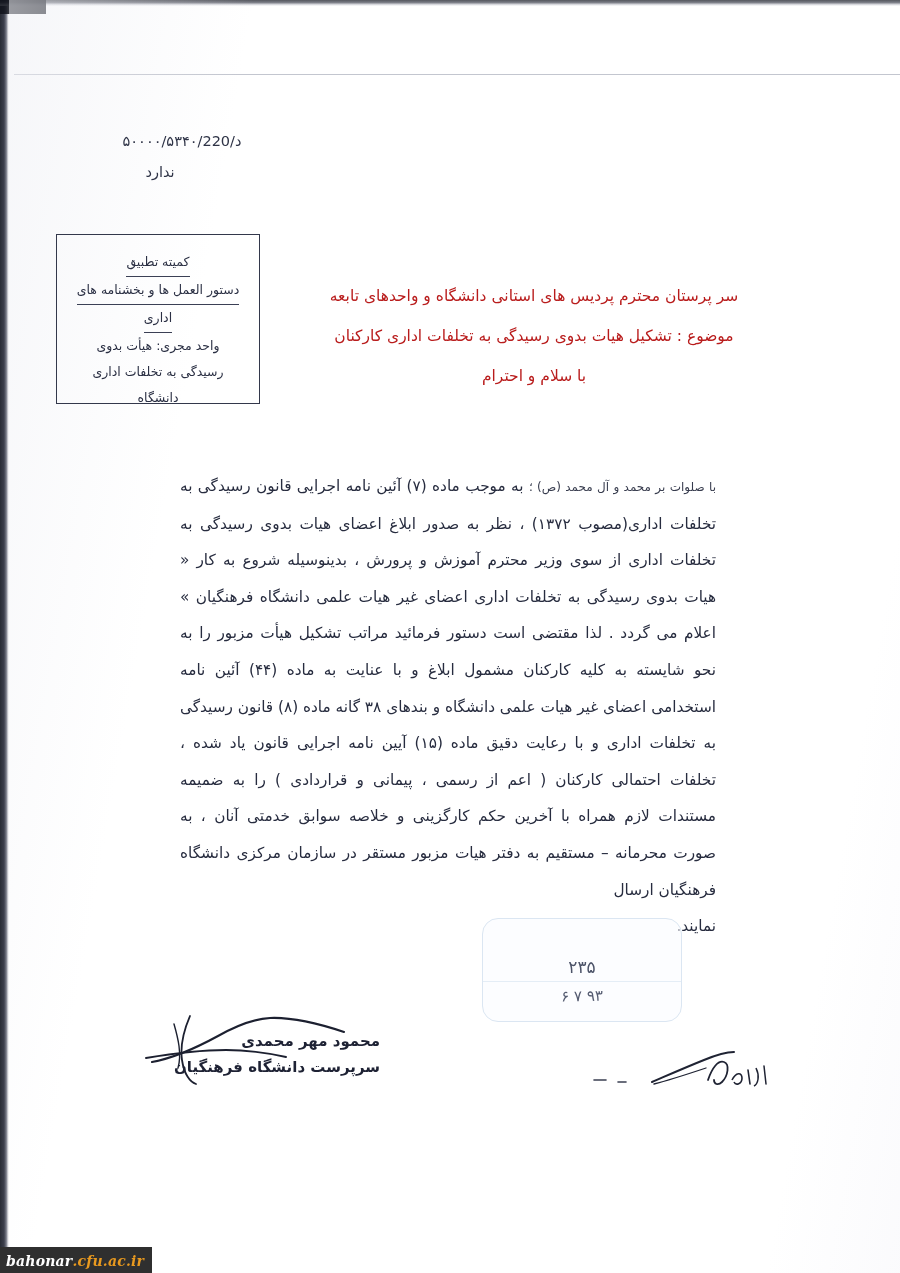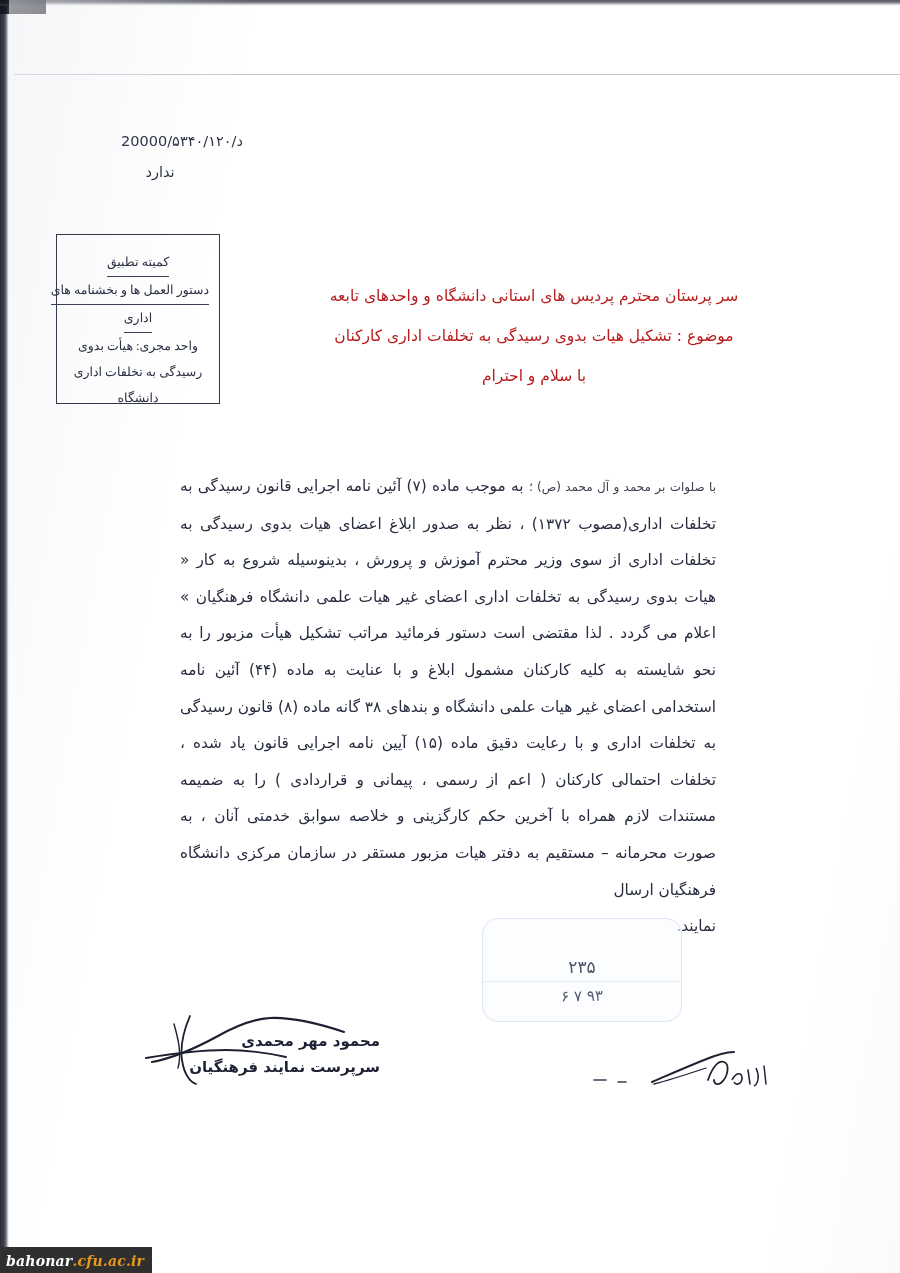--- a/index.html
+++ b/index.html
@@ -73,30 +73,29 @@
   .meta div { white-space: nowrap; }
   .meta .meta-date     { padding-right: 12px; }
   .meta .meta-number   { padding-right: 0px; }
   .meta .meta-attach   { padding-right: 44px; }
 
   
   .committee-box {
     position: absolute;
     left: 56px;
     top: 234px;
-    width: 164px;
+    width: 204px;
     height: 170px;
     border: 1.4px solid #33384b;
     box-sizing: border-box;
     padding: 14px 10px 8px 10px;
     text-align: center;
     font-size: 12.5px;
     line-height: 26px;
     color: #2b3044;
-    font-family: Liberation Serif, serif;
   }
   .committee-box .u {
     display: inline-block;
     border-bottom: 1px solid #3b4055;
     padding-bottom: 1px;
   }
   .committee-box .cb-line { white-space: nowrap; }
 
   
   .addressee {
@@ -234,21 +233,21 @@
 
 <div class="page">
 
   <div class="scan-edge-left"></div>
   <div class="scan-edge-top"></div>
   <div class="scan-corner"></div>
   <div class="scan-rule"></div>
   <div class="scan-tint"></div>
 
   <div class="meta">
-    <div class="meta-number">د/20000/۵۳۴۰/۱۲۰</div>
+    <div class="meta-number">د/۵۰۰۰۰/۵۳۴۰/220</div>
     <div class="meta-attach">ندارد</div>
   </div>
 
   <div class="committee-box">
     <div class="cb-line"><span class="u">کمیته تطبیق</span></div>
     <div class="cb-line"><span class="u">دستور العمل ها و بخشنامه های</span></div>
     <div class="cb-line"><span class="u">اداری</span></div>
     <div class="cb-line">واحد مجری: هیأت بدوی</div>
     <div class="cb-line">رسیدگی به تخلفات اداری</div>
     <div class="cb-line">دانشگاه</div>
@@ -271,21 +270,21 @@
   </div>
 
   <div class="signature">
     <svg class="sig-scribble" viewBox="0 0 230 78">
       <path d="M8 52 C30 48, 52 38, 74 26 C90 17, 108 9, 126 8 C150 7, 176 14, 200 22" fill="none" stroke="#1c2030" stroke-width="2.1" stroke-linecap="round"></path>
       <path d="M2 48 C26 44, 54 40, 82 40 C104 40, 124 43, 142 47" fill="none" stroke="#1c2030" stroke-width="1.9" stroke-linecap="round"></path>
       <path d="M46 6 C40 20, 36 36, 38 50 C40 64, 46 72, 52 74" fill="none" stroke="#1c2030" stroke-width="1.8" stroke-linecap="round"></path>
       <path d="M30 14 C34 28, 38 44, 34 58" fill="none" stroke="#1c2030" stroke-width="1.4" stroke-linecap="round"></path>
     </svg>
     <div class="sig-name">محمود مهر محمدی</div>
-    <div class="sig-title">سرپرست نمایند فرهنگیان</div>
+    <div class="sig-title">سرپرست دانشگاه فرهنگیان</div>
   </div>
 
   <svg class="hand-note" viewBox="0 0 210 70">
     <path d="M2 34 L14 34" stroke="#3a3f52" stroke-width="1.6" stroke-linecap="round" fill="none"></path>
     <path d="M26 36 L34 36" stroke="#3a3f52" stroke-width="1.6" stroke-linecap="round" fill="none"></path>
     <path d="M60 36 C74 30, 92 22, 112 14 C124 9, 134 6, 142 6" stroke="#1f2333" stroke-width="2" stroke-linecap="round" fill="none"></path>
     <path d="M62 38 C78 34, 96 28, 114 22" stroke="#1f2333" stroke-width="1.3" stroke-linecap="round" fill="none"></path>
     <path d="M116 34 C120 22, 126 14, 132 16 C138 18, 136 30, 130 36 C126 40, 122 38, 122 34" stroke="#1f2333" stroke-width="1.8" stroke-linecap="round" fill="none"></path>
     <path d="M140 34 C144 26, 150 26, 150 32 C150 38, 144 40, 142 36" stroke="#1f2333" stroke-width="1.6" fill="none"></path>
     <path d="M156 24 L158 38" stroke="#1f2333" stroke-width="1.6" stroke-linecap="round" fill="none"></path>

